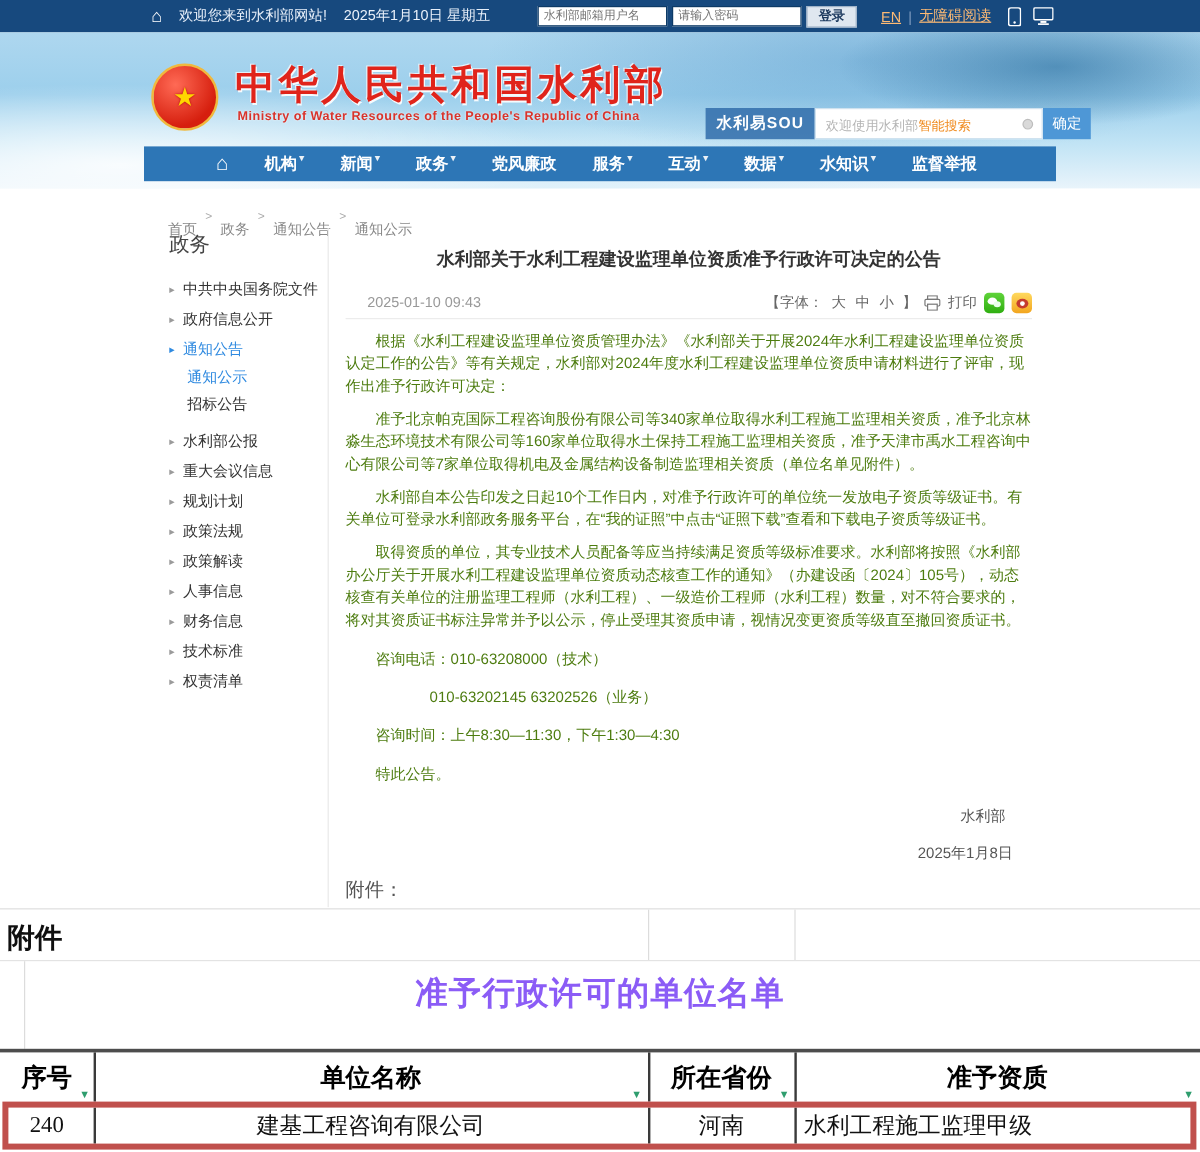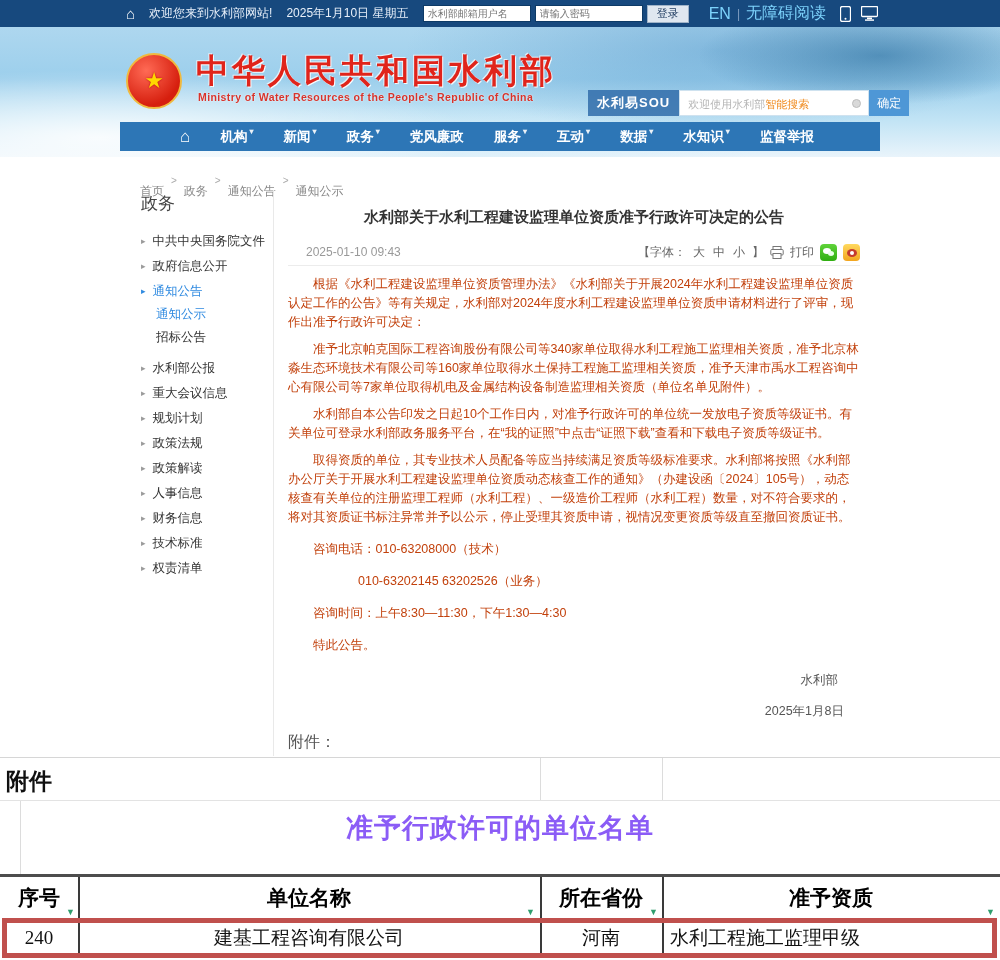--- a/index.html
+++ b/index.html
@@ -9,23 +9,23 @@
 
   
   .topbar { position:absolute; left:0; top:0; width:1000px; height:27px; background:#17497e;
             display:flex; align-items:center; color:#e8f0fa; font-size:12px; }
   .topbar .left { display:flex; align-items:center; gap:14px; margin-left:126px; }
   .topbar .home-glyph { font-size:15px; line-height:1; color:#fff; }
   .topbar .right { position:absolute; right:122px; top:0; height:27px; display:flex; align-items:center; gap:4px; }
   .tb-input { width:108px; height:17px; border:1px solid #0d3a66; background:#fff; font-size:10px; color:#999;
               padding:0 4px; font-family:"Liberation Sans",sans-serif; }
   .tb-login { height:18px; padding:0 9px; background:#dfe7f0; border:1px solid #9fb3c8; color:#1d3a5f;
-              font-size:11px; font-weight:normal; cursor:pointer; }
+              font-size:11px; font-weight:bold; cursor:pointer; }
   .tb-sep { color:#7f9cc0; margin:0 2px; }
-  .tb-link { color:#7dd3fc; font-size:16px; cursor:pointer; }
+  .tb-link { color:#fdba74; font-size:12px; cursor:pointer;text-decoration:underline; }
   .dev-icons { display:flex; align-items:center; gap:10px; margin-left:10px; }
 
   
   .banner { position:absolute; left:0; top:27px; width:1000px; height:130px;
     background:
       radial-gradient(ellipse 260px 70px at 88% 22%, rgba(30,100,150,.55), transparent 70%),
       radial-gradient(ellipse 420px 110px at 72% 18%, rgba(70,140,195,.38), transparent 75%),
       radial-gradient(ellipse 500px 90px at 10% 85%, rgba(255,255,255,.85), transparent 75%),
       radial-gradient(ellipse 380px 60px at 45% 95%, rgba(220,240,250,.9), transparent 80%),
       linear-gradient(180deg,#aed7ef 0%, #9ccfec 40%, #c2e4f5 72%, #e9f4fb 100%);
@@ -79,21 +79,21 @@
   .a-date { position:absolute; left:18px; top:3px; }
   .a-tools { position:absolute; right:0; top:2px; display:flex; align-items:center; gap:6px; color:#666; }
   .fs-opt { cursor:pointer; margin:0 1px; }
   .icon-print { display:inline-flex; cursor:pointer; }
   .share-wx { width:17px; height:17px; border-radius:4px; background:linear-gradient(#5fd33a,#2fae10); position:relative; cursor:pointer; }
   .share-wx::before { content:""; position:absolute; left:3px; top:4px; width:8px; height:6px; border-radius:50%; background:#fff; }
   .share-wx::after { content:""; position:absolute; left:8px; top:7px; width:6px; height:5px; border-radius:50%; background:#eaffea; }
   .share-wb { width:17px; height:17px; border-radius:4px; background:linear-gradient(#ffd95e,#f2a51e); position:relative; cursor:pointer; }
   .share-wb::before { content:""; position:absolute; left:3.5px; top:5px; width:10px; height:8px; border-radius:50%; background:#c53b2e; }
   .share-wb::after { content:""; position:absolute; left:6.5px; top:7px; width:4px; height:4px; border-radius:50%; background:#fff; }
-  .a-body { margin-top:9px; font-size:12.5px; color:#c2410c; }
+  .a-body { margin-top:9px; font-size:12.5px; color:#4d7c0f; }
   .a-body p { line-height:19px; margin:8px 0; text-indent:2em; }
   .a-body p.contact { margin:13px 0; }
   .a-body p.phone2 { text-indent:0; padding-left:5.6em; }
   .a-sign { text-align:right; padding-right:22px; font-size:12.5px; color:#555; margin-top:17px; }
   .a-sign-date { text-align:right; padding-right:16px; font-size:12.5px; color:#555; margin-top:14px; }
   .a-attach-label { font-size:16px; color:#555; margin-top:12px; }
   .a-attach-name { font-size:12px; color:#555; margin-top:5px; cursor:pointer; }
   .a-author { text-align:right; font-size:12px; color:#777; margin-top:6px; display:flex; justify-content:flex-end; gap:22px; }
 
   .section-divider { position:absolute; left:0; top:757px; width:1000px; height:1px; background:#d6d6d6; }

